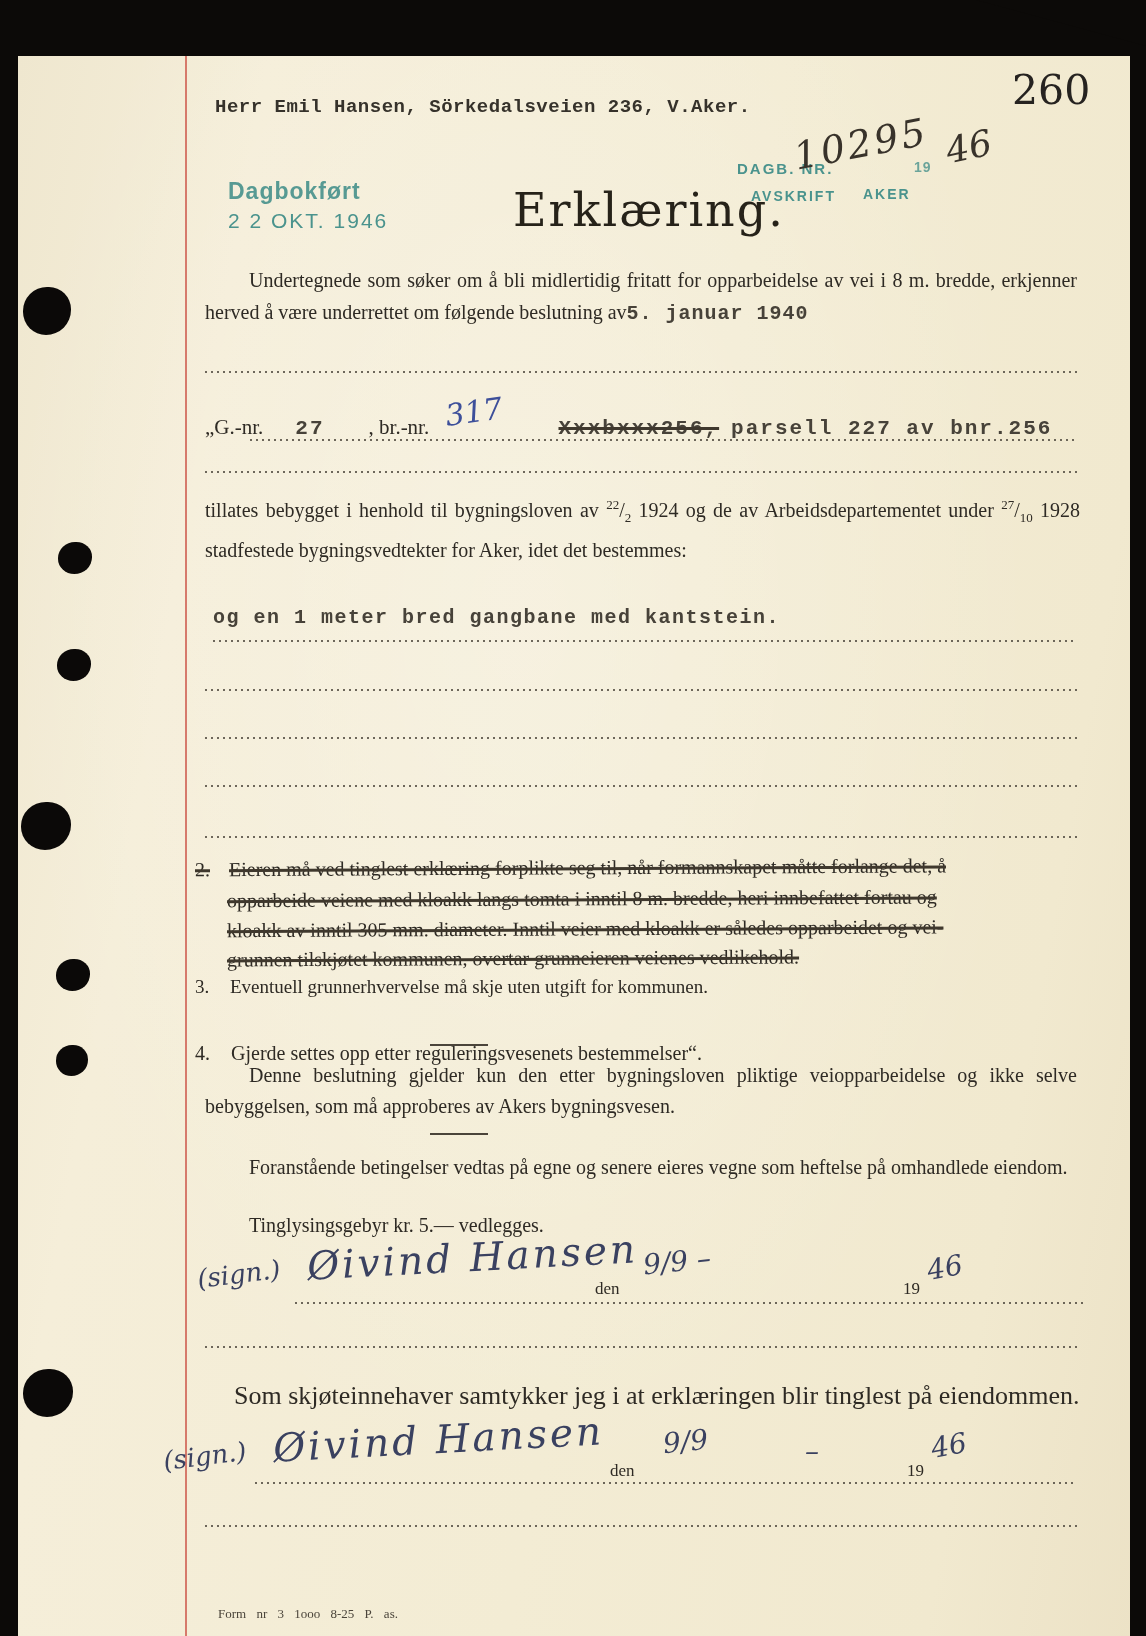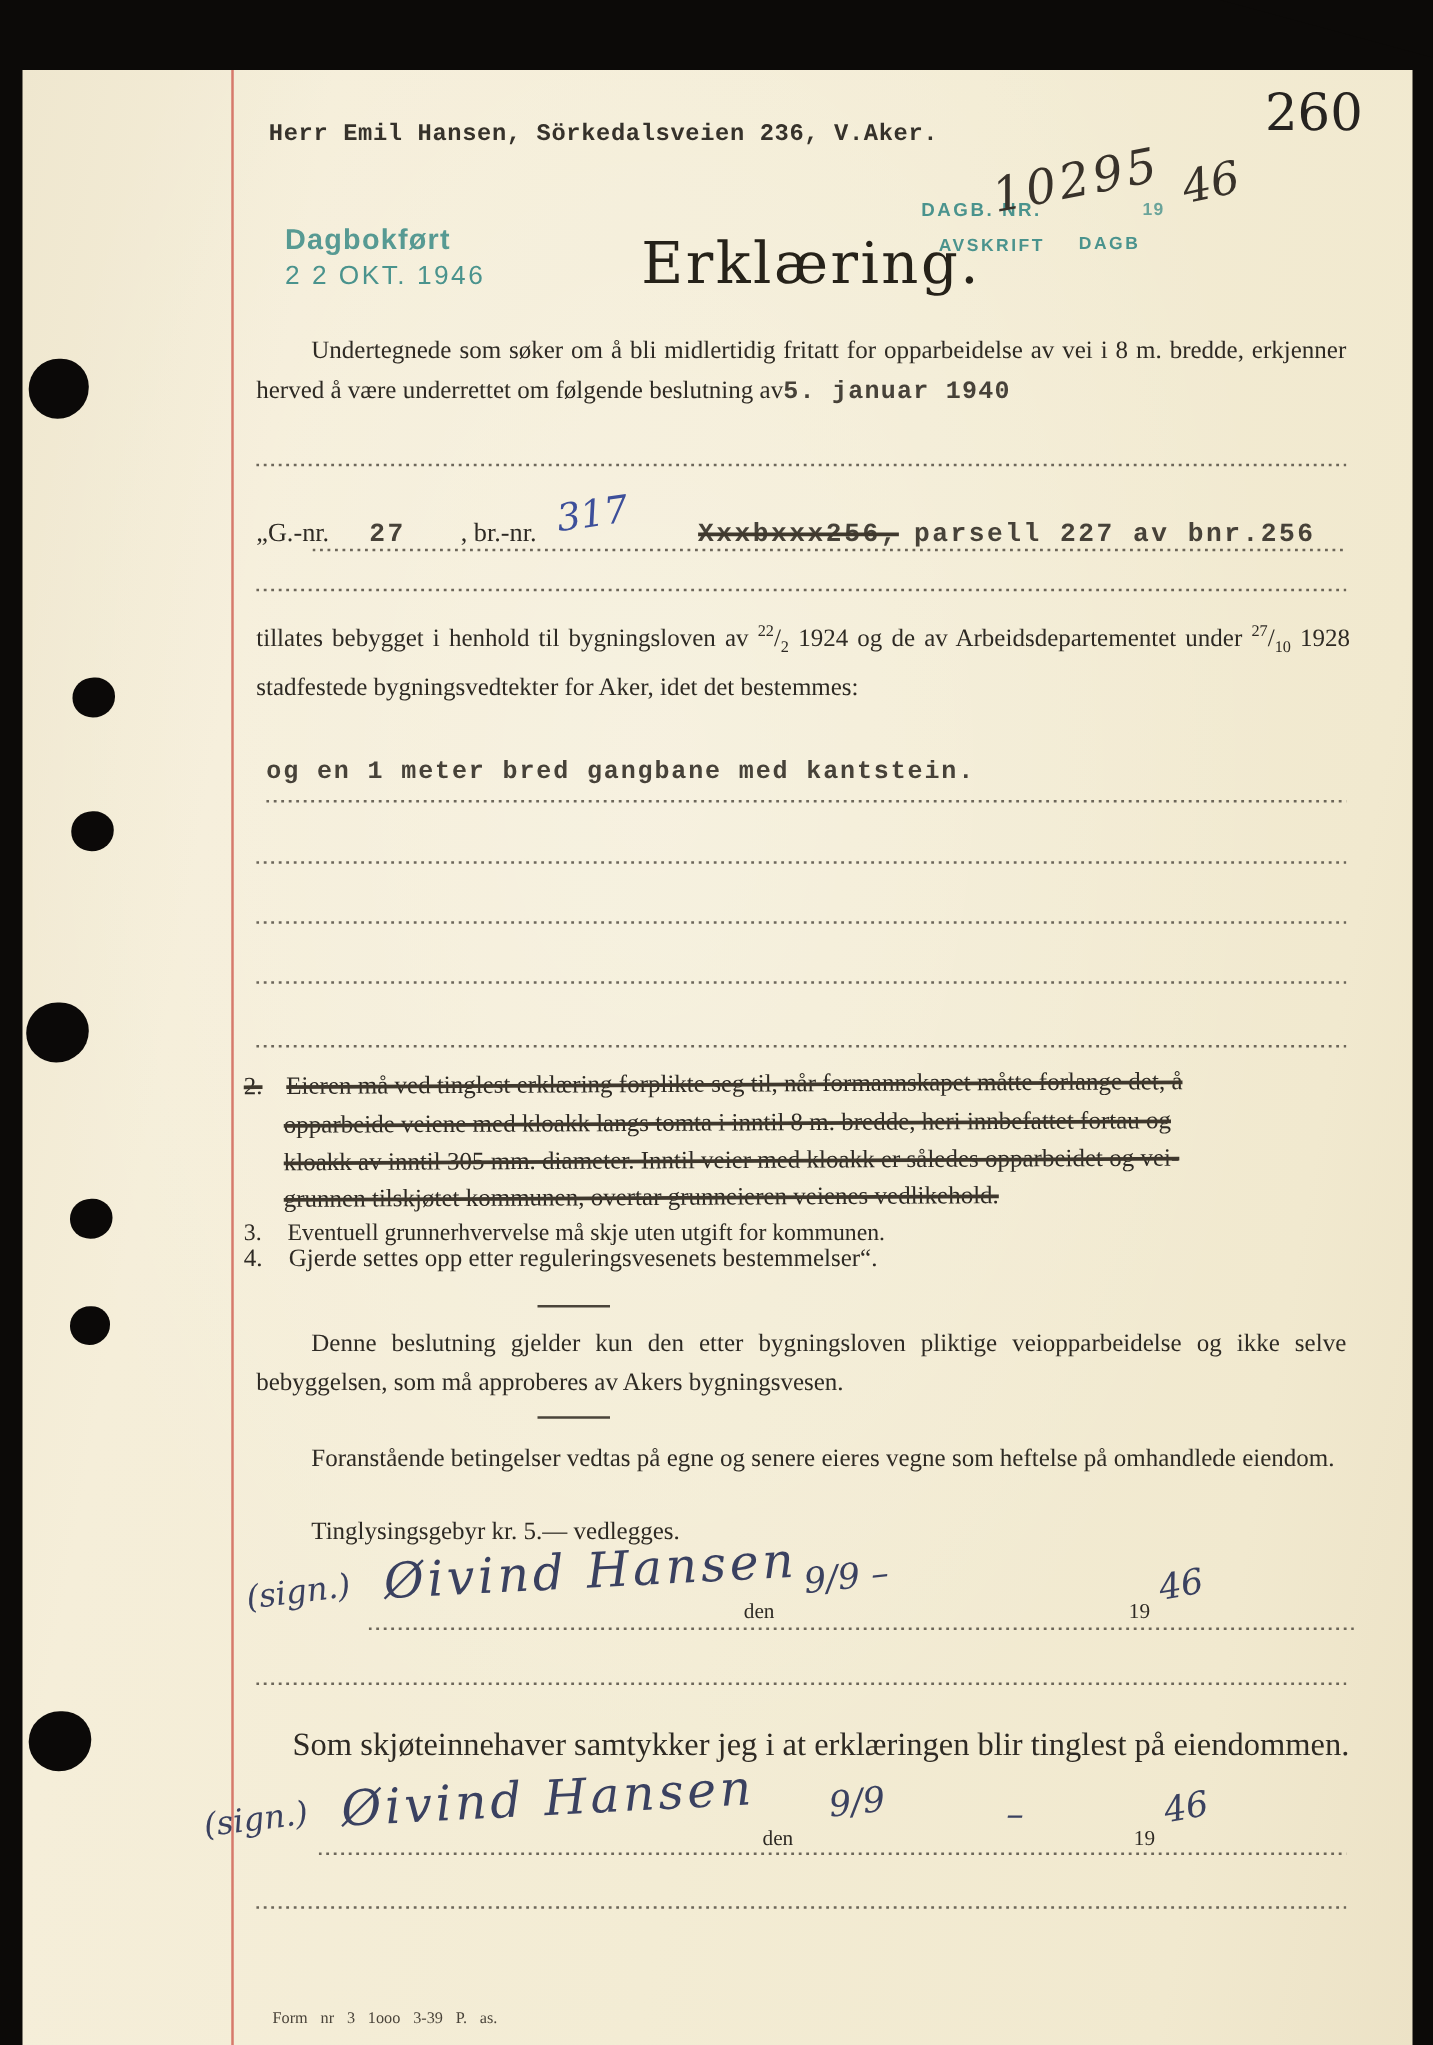--- a/index.html
+++ b/index.html
@@ -66,21 +66,21 @@
   <div class="abs" style="left:210px;top:122px;">
     <div class="teal" style="font-size:23px;letter-spacing:1px;opacity:.92;">Dagbokført</div>
     <div class="teal" style="font-size:21px;letter-spacing:2px;font-weight:400;margin-top:4px;">2 2 OKT. 1946</div>
   </div>
 
   <div class="abs teal" style="left:719px;top:104px;font-size:15px;letter-spacing:2px;">DAGB. NR.</div>
   <div class="abs teal" style="left:896px;top:103px;font-size:14px;letter-spacing:1px;opacity:.8;">19</div>
   <div class="abs hand-dark" style="left:775px;top:66px;font-size:38px;letter-spacing:3px;transform:rotate(-11deg);">10295</div>
   <div class="abs hand-dark" style="left:928px;top:70px;font-size:36px;transform:rotate(-12deg);">46</div>
   <div class="abs teal" style="left:733px;top:132px;font-size:14px;letter-spacing:2px;">AVSKRIFT</div>
-  <div class="abs teal" style="left:845px;top:130px;font-size:14px;letter-spacing:2px;">DAGB</div>
+  <div class="abs teal" style="left:845px;top:130px;font-size:14px;letter-spacing:2px;">AKER</div>
 
   <div class="abs pg-title" style="left:495px;top:127px;">Erklæring.</div>
 
   <div class="abs serif para" style="left:187px;top:208px;width:872px;text-indent:44px;"><span>Undertegnede som søker om å bli midlertidig fritatt for opparbeidelse av vei i 8 m. bredde, erkjenner herved å være underrettet om følgende beslutning av</span><span class="mono" style="font-size:20px;letter-spacing:1px;">5. januar 1940</span></div>
 
   <div class="abs dotline" style="left:187px;top:314px;width:872px;"></div>
 
   <div class="abs dotline" style="left:232px;top:382px;width:827px;"></div>
   <div class="abs" style="left:187px;top:350px;height:40px;">
     <span class="serif" style="font-size:21px;">„G.-nr.</span>
@@ -111,21 +111,21 @@
     <span class="struck" style="margin-left:14px;">Eieren må ved tinglest erklæring forplikte seg til, når formannskapet måtte forlange det, å</span>
   </div>
   <div class="abs serif struck" style="left:209px;top:831px;width:855px;font-size:20px;transform:rotate(-.3deg);">opparbeide veiene med kloakk langs tomta i inntil 8 m. bredde, heri innbefattet fortau og</div>
   <div class="abs serif struck" style="left:209px;top:861px;width:855px;font-size:20px;transform:rotate(-.3deg);">kloakk av inntil 305 mm. diameter.  Inntil veier med kloakk er således opparbeidet og vei-</div>
   <div class="abs serif struck" style="left:209px;top:891px;font-size:20px;transform:rotate(-.3deg);">grunnen tilskjøtet kommunen, overtar grunneieren veienes vedlikehold.</div>
 
   <div class="abs serif" style="left:177px;top:920px;font-size:19px;">
     <span>3.</span>
     <span style="margin-left:16px;">Eventuell grunnerhvervelse må skje uten utgift for kommunen.</span>
   </div>
-  <div class="abs serif" style="left:177px;top:940px;font-size:20px;">
+  <div class="abs serif" style="left:177px;top:986px;font-size:20px;">
     <span>4.</span>
     <span style="margin-left:16px;">Gjerde settes opp etter reguleringsvesenets bestemmelser“.</span>
   </div>
 
   <div class="abs divider" style="left:412px;top:988px;width:58px;"></div>
 
   <div class="abs serif para" style="left:187px;top:1004px;width:872px;text-indent:44px;line-height:31px;">Denne beslutning gjelder kun den etter bygningsloven pliktige veiopparbeidelse og ikke selve bebyggelsen, som må approberes av Akers bygningsvesen.</div>
 
   <div class="abs divider" style="left:412px;top:1077px;width:58px;"></div>
 
@@ -153,16 +153,16 @@
     <div class="abs hand" style="left:118px;top:-2px;font-size:39px;letter-spacing:3px;transform:rotate(-3deg);">Øivind Hansen</div>
     <div class="abs serif" style="left:455px;top:42px;font-size:17px;">den</div>
     <div class="abs hand" style="left:508px;top:6px;font-size:28px;transform:rotate(-6deg);">9/9</div>
     <div class="abs hand" style="left:650px;top:16px;font-size:28px;">–</div>
     <div class="abs serif" style="left:752px;top:42px;font-size:17px;">19</div>
     <div class="abs hand" style="left:776px;top:10px;font-size:28px;transform:rotate(-10deg);">46</div>
   </div>
 
   <div class="abs dotline" style="left:187px;top:1468px;width:872px;"></div>
 
-  <div class="abs serif" style="left:200px;top:1550px;font-size:13px;word-spacing:7px;color:#4a443a;">Form nr 3 1ooo 3-39 P. as.</div>
+  <div class="abs serif" style="left:200px;top:1550px;font-size:13px;word-spacing:7px;color:#4a443a;">Form nr 3 1ooo 8-25 P. as.</div>
 </div>
 
 <div class="corner-cut" style="position:absolute;right:0;top:0;"></div>
 
 </body></html>

